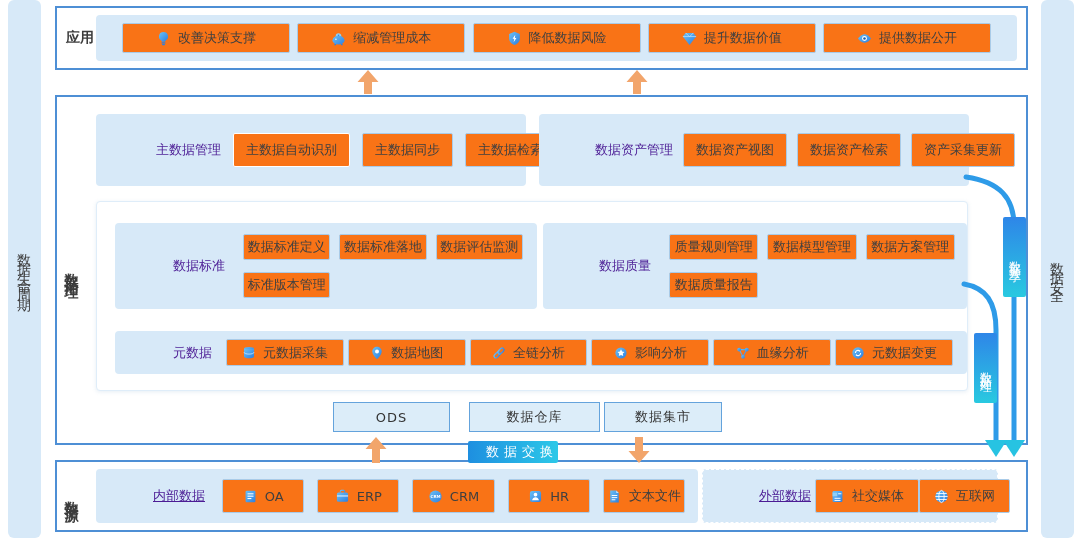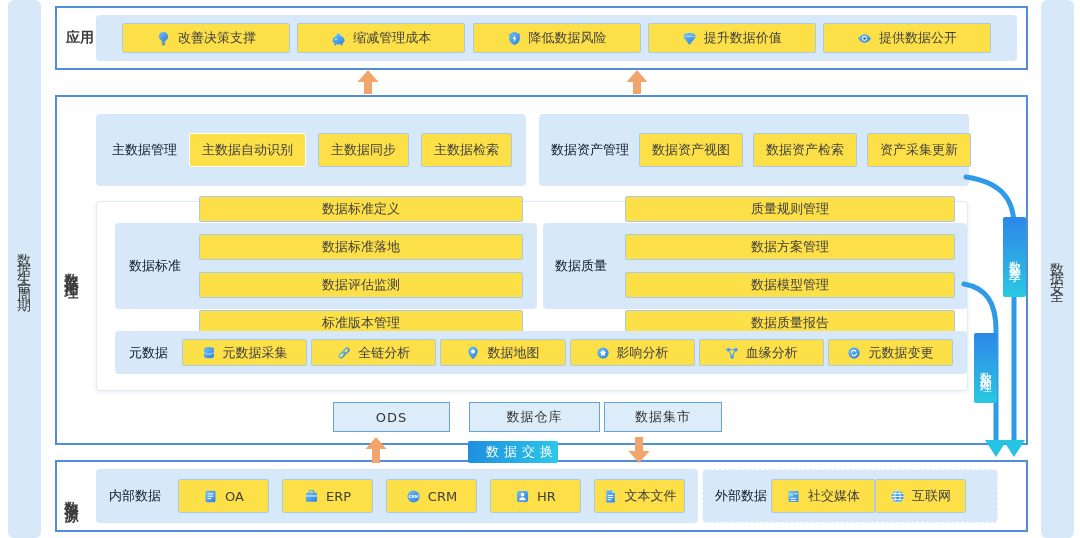--- a/index.html
+++ b/index.html
@@ -19,59 +19,59 @@
   #sec-app { left:55px; top:6px;   width:973px; height:64px;  }
   #sec-gov { left:55px; top:95px;  width:973px; height:350px; }
   #sec-src { left:55px; top:460px; width:973px; height:72px;  }
   .sec-label-h { position:absolute; left:9px; top:50%; transform:translateY(-50%);
                  font-size:14px; font-weight:600; color:#3c3c3c; }
   .sec-label-v { position:absolute; left:6px; top:50%; transform:translateY(-50%);
                  writing-mode:vertical-rl; text-orientation:upright; letter-spacing:4px;
                  font-size:14px; font-weight:600; color:#3c3c3c; }
   
   .panel { position:absolute; background:#D7E9F8; border-radius:4px; display:flex; align-items:center; }
-  .plabel { font-size:13px; color:#0f172a; white-space:nowrap; }
+  .plabel { font-size:13px; color:#4c1d95; white-space:nowrap;margin-left:44px; }
   
   .btn { display:flex; align-items:center; justify-content:center; gap:7px;
-         background:#fde047; border:1px solid #A9CBE8; border-radius:2px;
+         background:#f97316; border:1px solid #A9CBE8; border-radius:2px;
          font-size:13px; color:#404040; white-space:nowrap; cursor:default; }
   .btn .ic { display:flex; align-items:center; }
   .noborder { border-color:#fff; }
   
   .app-panel { left:39px; top:7px; width:921px; height:46px; padding:0 26px;
                justify-content:space-between; }
   .app-panel .btn { width:168px; height:30px; }
   
   #panel-master { left:39px;  top:17px; width:430px; height:72px; padding:0 16px; gap:12px; }
   #panel-asset  { left:482px; top:17px; width:430px; height:72px; padding:0 12px; gap:10px; }
   #panel-master .btn, #panel-asset .btn { height:32px; padding:16px 12px; }
   
   .bigcard { position:absolute; left:39px; top:104px; width:872px; height:190px;
              background:#fff; border:1px solid #DFEDF9; border-radius:4px;
              box-shadow:0 1px 4px rgba(120,160,200,.18); }
   #panel-standard { left:18px;  top:21px; width:422px; height:86px; padding:0 14px; }
   #panel-quality  { left:446px; top:21px; width:424px; height:86px; padding:0 12px; }
-  .grid2 { flex:1; display:grid; grid-template-columns:1fr; gap:12px 9px; margin-left:18px; }
+  .grid2 { flex:1; display:grid; grid-template-columns:1fr 1fr 1fr; gap:12px 9px; margin-left:18px; }
   .grid2 .btn { height:26px; }
   #panel-meta { left:18px; top:129px; width:852px; height:43px; padding:0 14px; gap:4px; }
   #panel-meta .btn { flex:1; height:27px; }
   #panel-meta .plabel { margin-right:10px; }
   
   .storebox { position:absolute; top:305px; height:30px; background:#DCEDF9;
               border:1px solid #64A3DC; display:flex; align-items:center; justify-content:center;
               font-size:13px; color:#333; letter-spacing:1px; }
   #store-ods { left:276px; width:117px; } #store-dw { left:412px; width:131px;font-family:Liberation Serif, serif; }
   #store-dm { left:547px; width:118px; }
   
   #panel-internal { left:39px;  top:7px; width:602px; height:54px; padding:0 13px; gap:13px; }
   #panel-external { left:645px; top:7px; width:296px; height:54px; padding:0 12px; gap:0;
                     border:1.5px dashed #ffffff; }
   #panel-internal .btn { flex:1; height:34px; }
   #panel-external .btn { height:34px; padding:0 14px; }
-  #panel-internal .plabel, #panel-external .plabel { margin-right:4px; }
+  #panel-internal .plabel, #panel-external .plabel { margin-right:4px;text-decoration:underline; }
   
   .htag { position:absolute; left:468px; top:441px; width:90px; height:22px; z-index:6;
           background:linear-gradient(90deg,#1E8FE0,#2CC8E8); color:#fff; font-size:13px;
           letter-spacing:5px; display:flex; align-items:center; justify-content:flex-end;
           padding-left:5px; border-radius:2px; }
   .vtag { position:absolute; z-index:6; background:linear-gradient(180deg,#2E86E8,#29C9E0);
           color:#fff; display:flex; align-items:center; justify-content:center; border-radius:2px; }
   .vtag span { writing-mode:vertical-rl; text-orientation:upright; font-size:12px; letter-spacing:3px; }
   #tag-share   { left:1003px; top:217px; width:23px; height:80px; }
   #tag-process { left:974px;  top:333px; width:23px; height:70px; }
@@ -202,61 +202,61 @@
           </div>
         </div>
       </div>
       <div class="panel" id="panel-quality">
         <span class="plabel">数据质量</span>
         <div class="grid2">
           <div class="btn">
             <span>质量规则管理</span>
           </div>
           <div class="btn">
+            <span>数据模型管理</span>
+          </div>
+          <div class="btn">
             <span>数据方案管理</span>
-          </div>
-          <div class="btn">
-            <span>数据模型管理</span>
           </div>
           <div class="btn">
             <span>数据质量报告</span>
           </div>
         </div>
       </div>
       <div class="panel" id="panel-meta">
         <span class="plabel">元数据</span>
         <div class="btn">
           <span class="ic">
             <svg width="14" height="14" viewBox="0 0 14 14">
                 <ellipse cx="7" cy="2.8" rx="5" ry="1.8" fill="url(#icGrad)"></ellipse>
                 <path d="M2 2.8v7.6c0 1 2.2 1.8 5 1.8s5-.8 5-1.8V2.8" fill="url(#icGrad)"></path>
                 <path d="M2 6.3c0 1 2.2 1.8 5 1.8s5-.8 5-1.8" stroke="#CFEAFB" stroke-width=".8" fill="none"></path>
               </svg>
           </span>
           <span>元数据采集</span>
+        </div>
+        <div class="btn">
+          <span class="ic">
+            <svg width="14" height="14" viewBox="0 0 14 14">
+                <path d="M7 .8C4.4.8 2.3 2.9 2.3 5.5 2.3 9 7 13.2 7 13.2S11.7 9 11.7 5.5C11.7 2.9 9.6.8 7 .8z" fill="url(#icGrad)"></path>
+                <circle cx="7" cy="5.4" r="2" fill="#fff"></circle>
+              </svg>
+          </span>
+          <span>数据地图</span>
         </div>
         <div class="btn">
           <span class="ic">
             <svg width="14" height="14" viewBox="0 0 14 14">
                 <g transform="rotate(-45 7 7)" fill="none" stroke="url(#icGrad)" stroke-width="1.4">
                   <rect x="0.8" y="5.2" width="7" height="3.6" rx="1.8"></rect>
                   <rect x="6.2" y="5.2" width="7" height="3.6" rx="1.8"></rect>
                 </g>
               </svg>
           </span>
           <span>全链分析</span>
-        </div>
-        <div class="btn">
-          <span class="ic">
-            <svg width="14" height="14" viewBox="0 0 14 14">
-                <path d="M7 .8C4.4.8 2.3 2.9 2.3 5.5 2.3 9 7 13.2 7 13.2S11.7 9 11.7 5.5C11.7 2.9 9.6.8 7 .8z" fill="url(#icGrad)"></path>
-                <circle cx="7" cy="5.4" r="2" fill="#fff"></circle>
-              </svg>
-          </span>
-          <span>数据地图</span>
         </div>
         <div class="btn">
           <span class="ic">
             <svg width="14" height="14" viewBox="0 0 14 14">
                 <circle cx="7" cy="7" r="5.6" fill="url(#icGrad)"></circle>
                 <path d="M7 3.3l1.1 2.2 2.4.4-1.7 1.7.4 2.4L7 8.9 4.8 10l.4-2.4L3.5 5.9l2.4-.4z" fill="#fff"></path>
               </svg>
           </span>
           <span>影响分析</span>
         </div>

